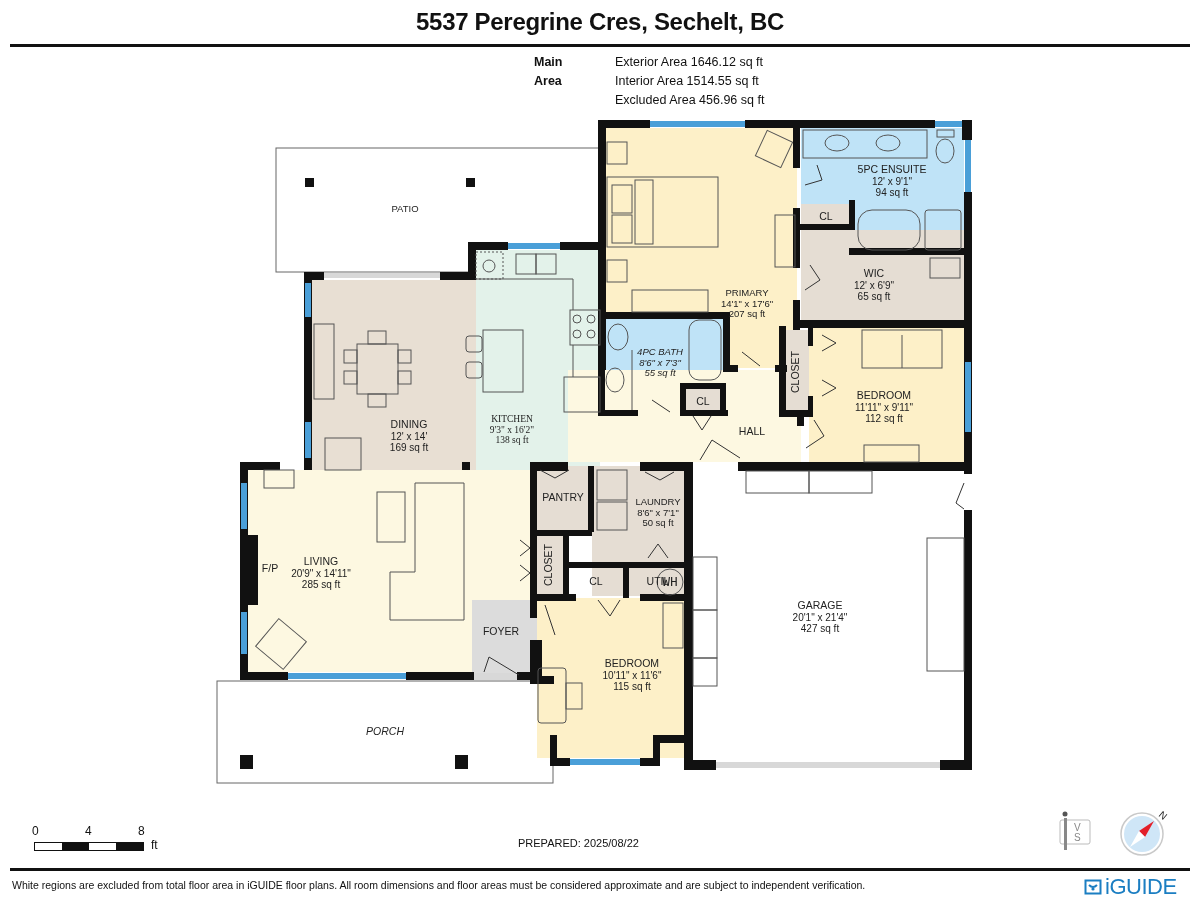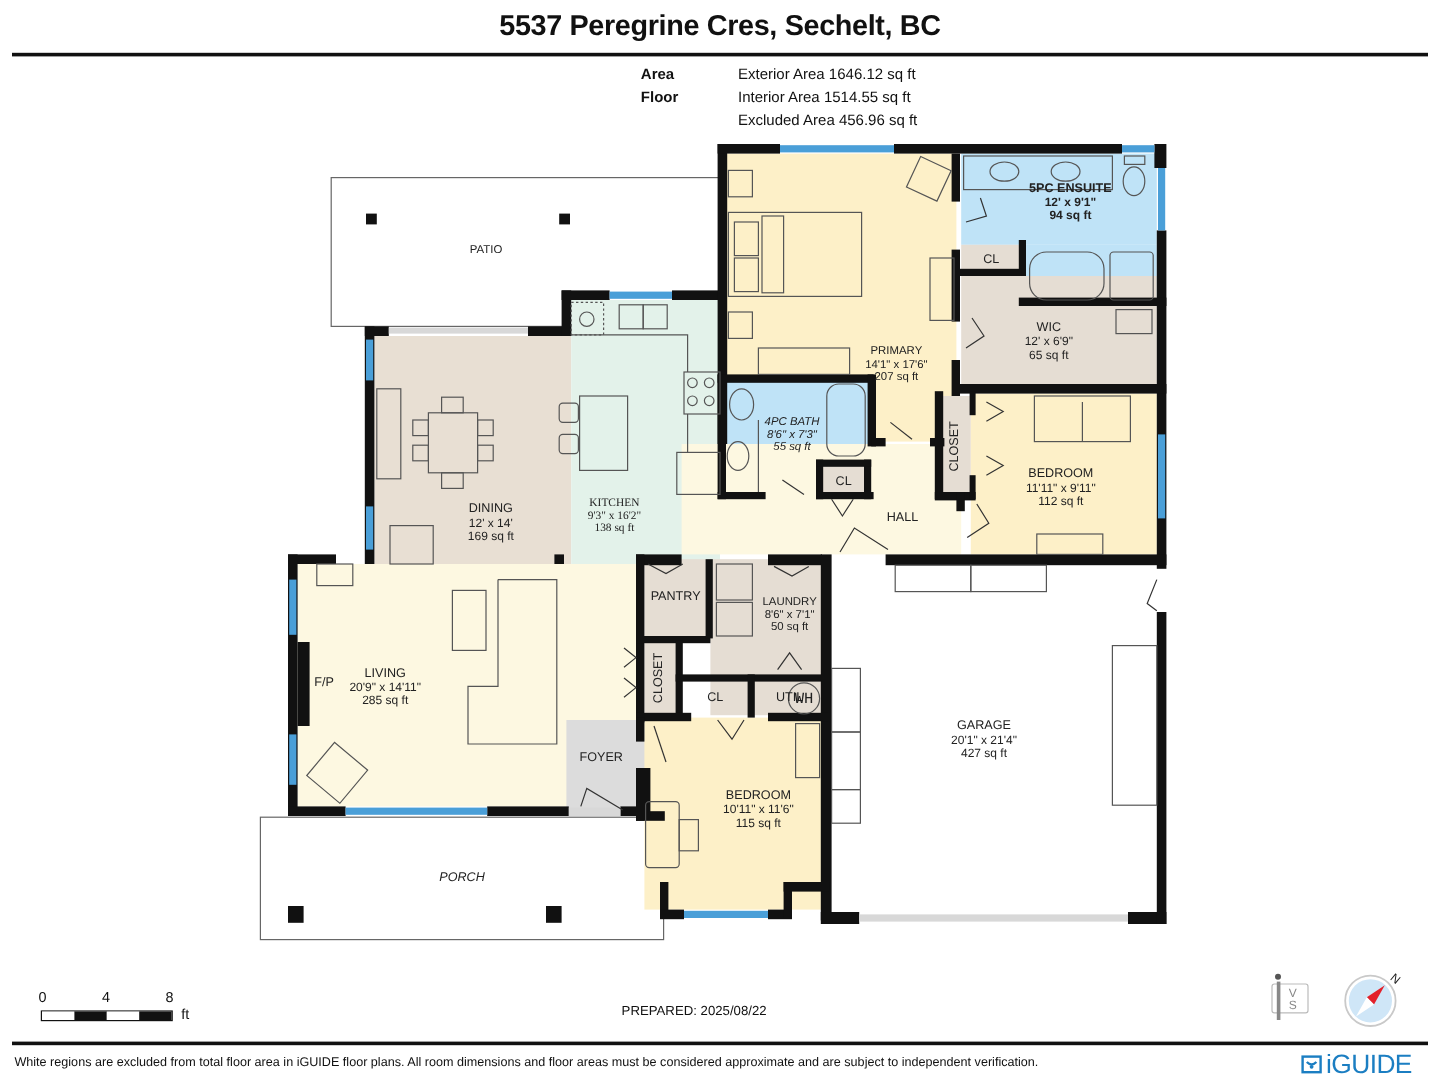--- a/index.html
+++ b/index.html
@@ -26,21 +26,21 @@
   .scale .ft{position:absolute;left:121px;top:14px;font-size:12px;}
   .brand{left:1084px;top:874px;font-size:22px;color:#1b7ec2;font-weight:normal;letter-spacing:-0.5px;display:flex;align-items:center;gap:3px;}
 </style>
 </head>
 <body>
 
 <div class="abs title">5537 Peregrine Cres, Sechelt, BC</div>
 <div class="abs hr-top"></div>
 
 <div class="abs summary">
-  <div class="lbl">Area Floor</div>
+  <div class="lbl">Main Area</div>
   <div class="vals">
     <div>Exterior Area 1646.12 sq ft</div>
     <div>Interior Area 1514.55 sq ft</div>
     <div>Excluded Area 456.96 sq ft</div>
   </div>
 </div>
 
 <svg class="abs plan" viewBox="0 0 1200 898" width="1200" height="898">
 
   <rect x="276" y="148" width="323" height="124" fill="#fff" stroke="#666" stroke-width="1"></rect>
@@ -269,21 +269,21 @@
 </svg>
 
 <div class="room-label" style="left:405px;top:209px;">
   <div class="name">PATIO</div>
 </div>
 <div class="room-label" style="left:747px;top:260px;margin-top:44px;">
   <div class="name">PRIMARY</div>
   <div>14'1" x 17'6"</div>
   <div>207 sq ft</div>
 </div>
-<div class="room-label big" style="left:892px;top:169px;font-weight:bold;">
+<div class="room-label big" style="left:892px;top:181px;">
   <div class="name">5PC ENSUITE</div>
   <div>12' x 9'1"</div>
   <div>94 sq ft</div>
 </div>
 <div class="room-label big" style="left:826px;top:217px;">
   <div class="name">CL</div>
 </div>
 <div class="room-label big" style="left:874px;top:285px;">
   <div class="name">WIC</div>
   <div>12' x 6'9"</div>

